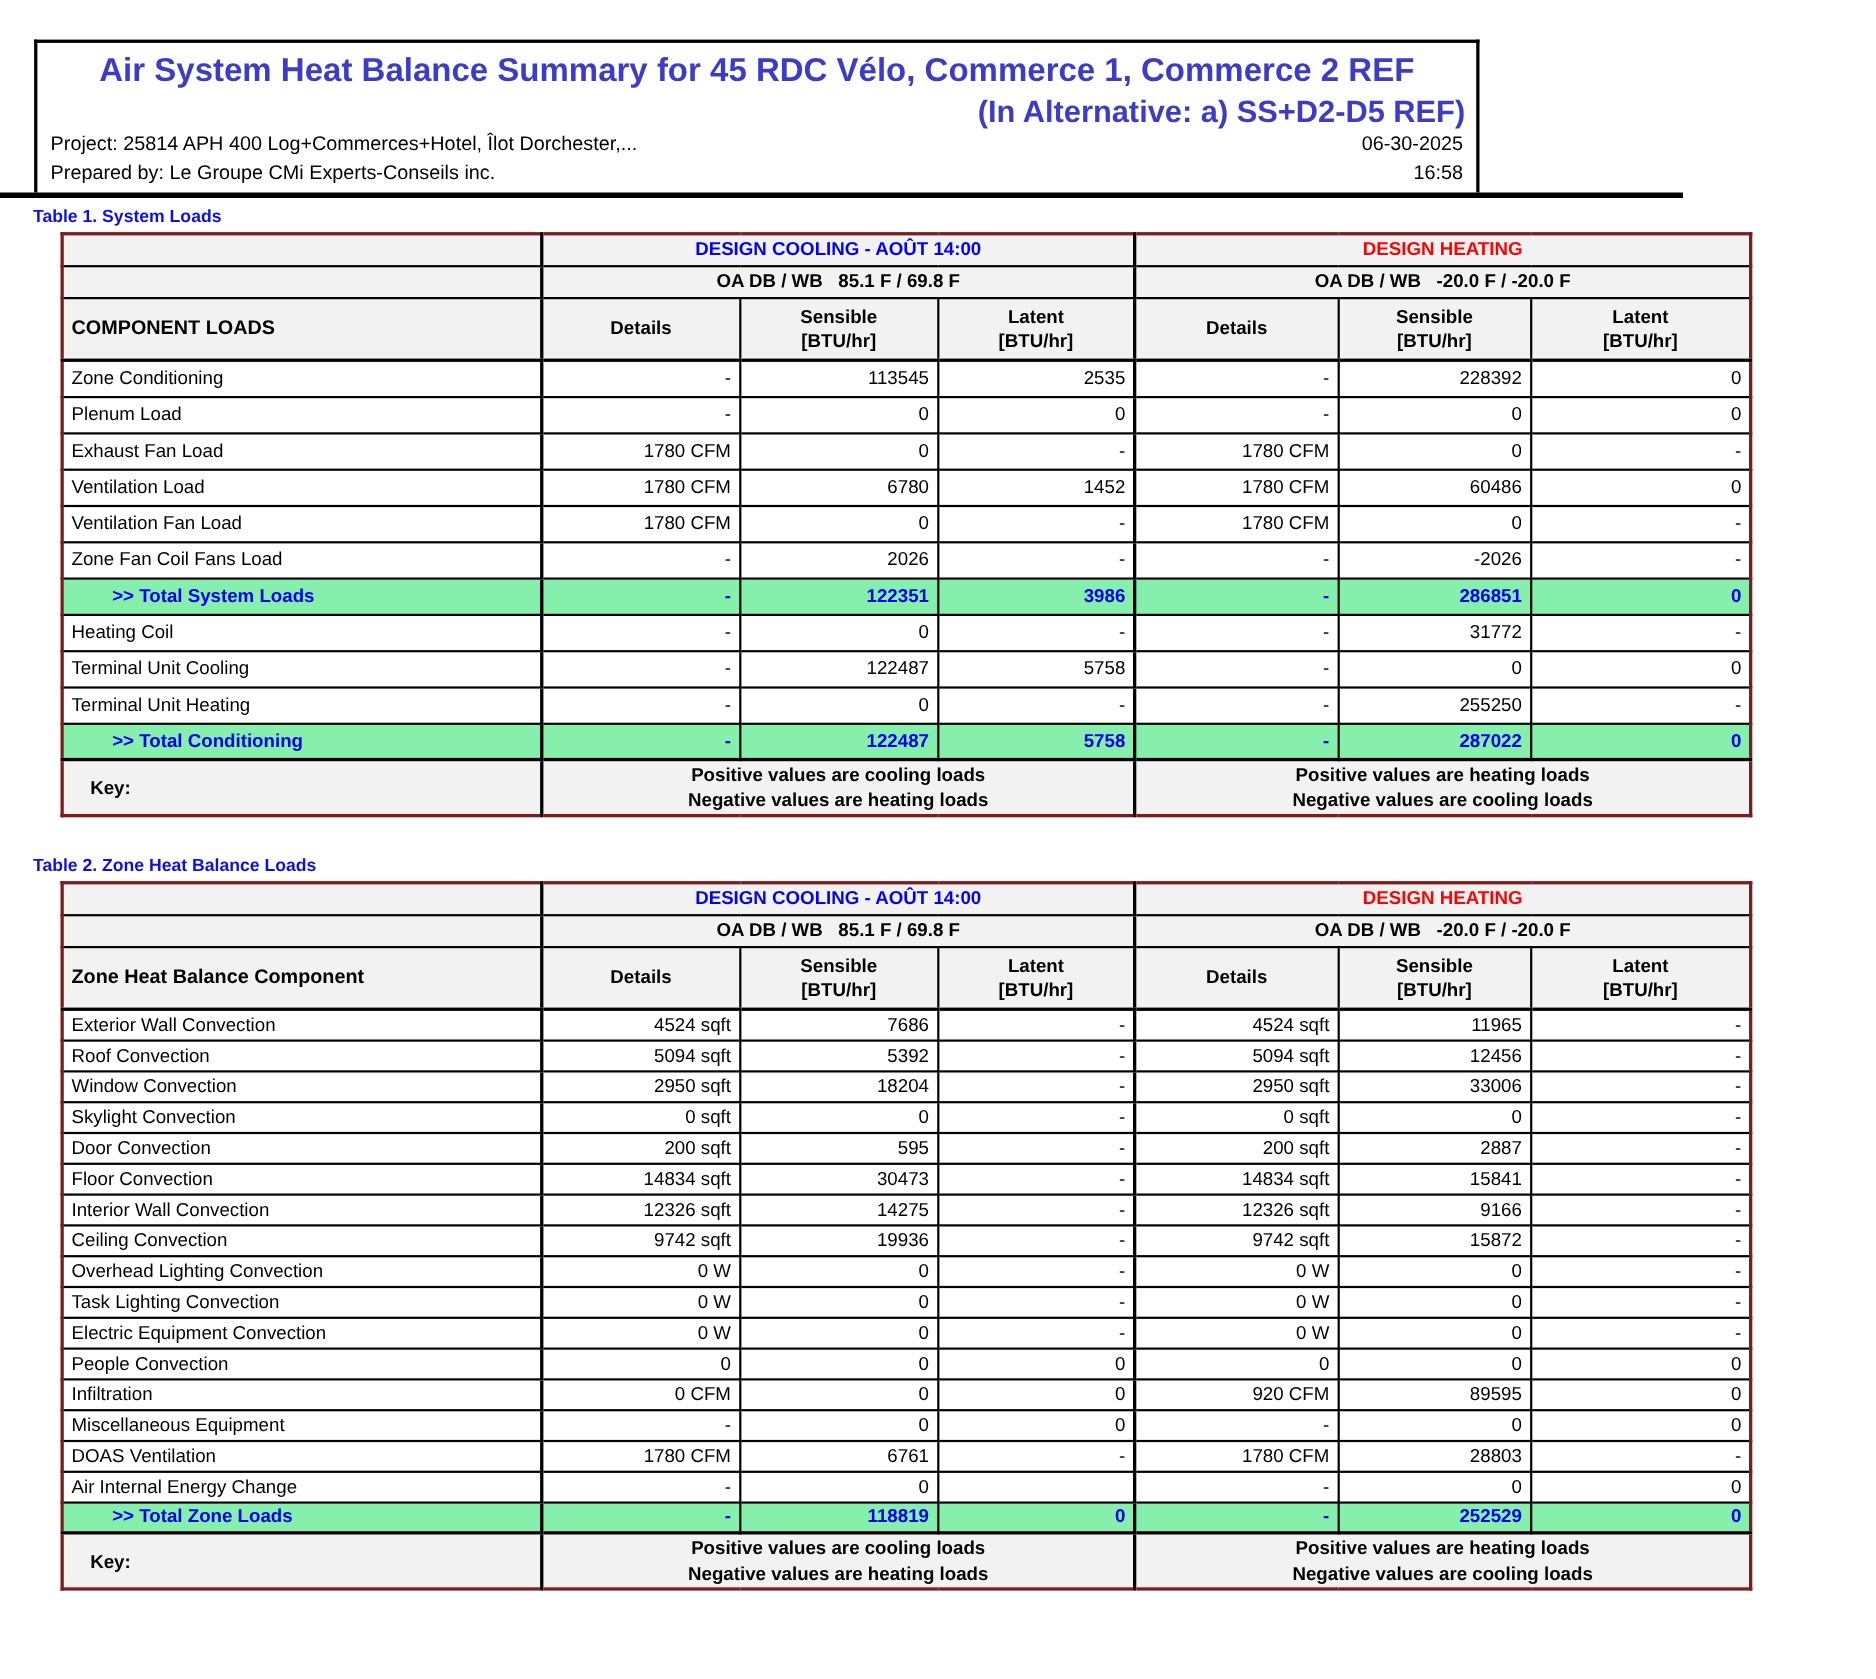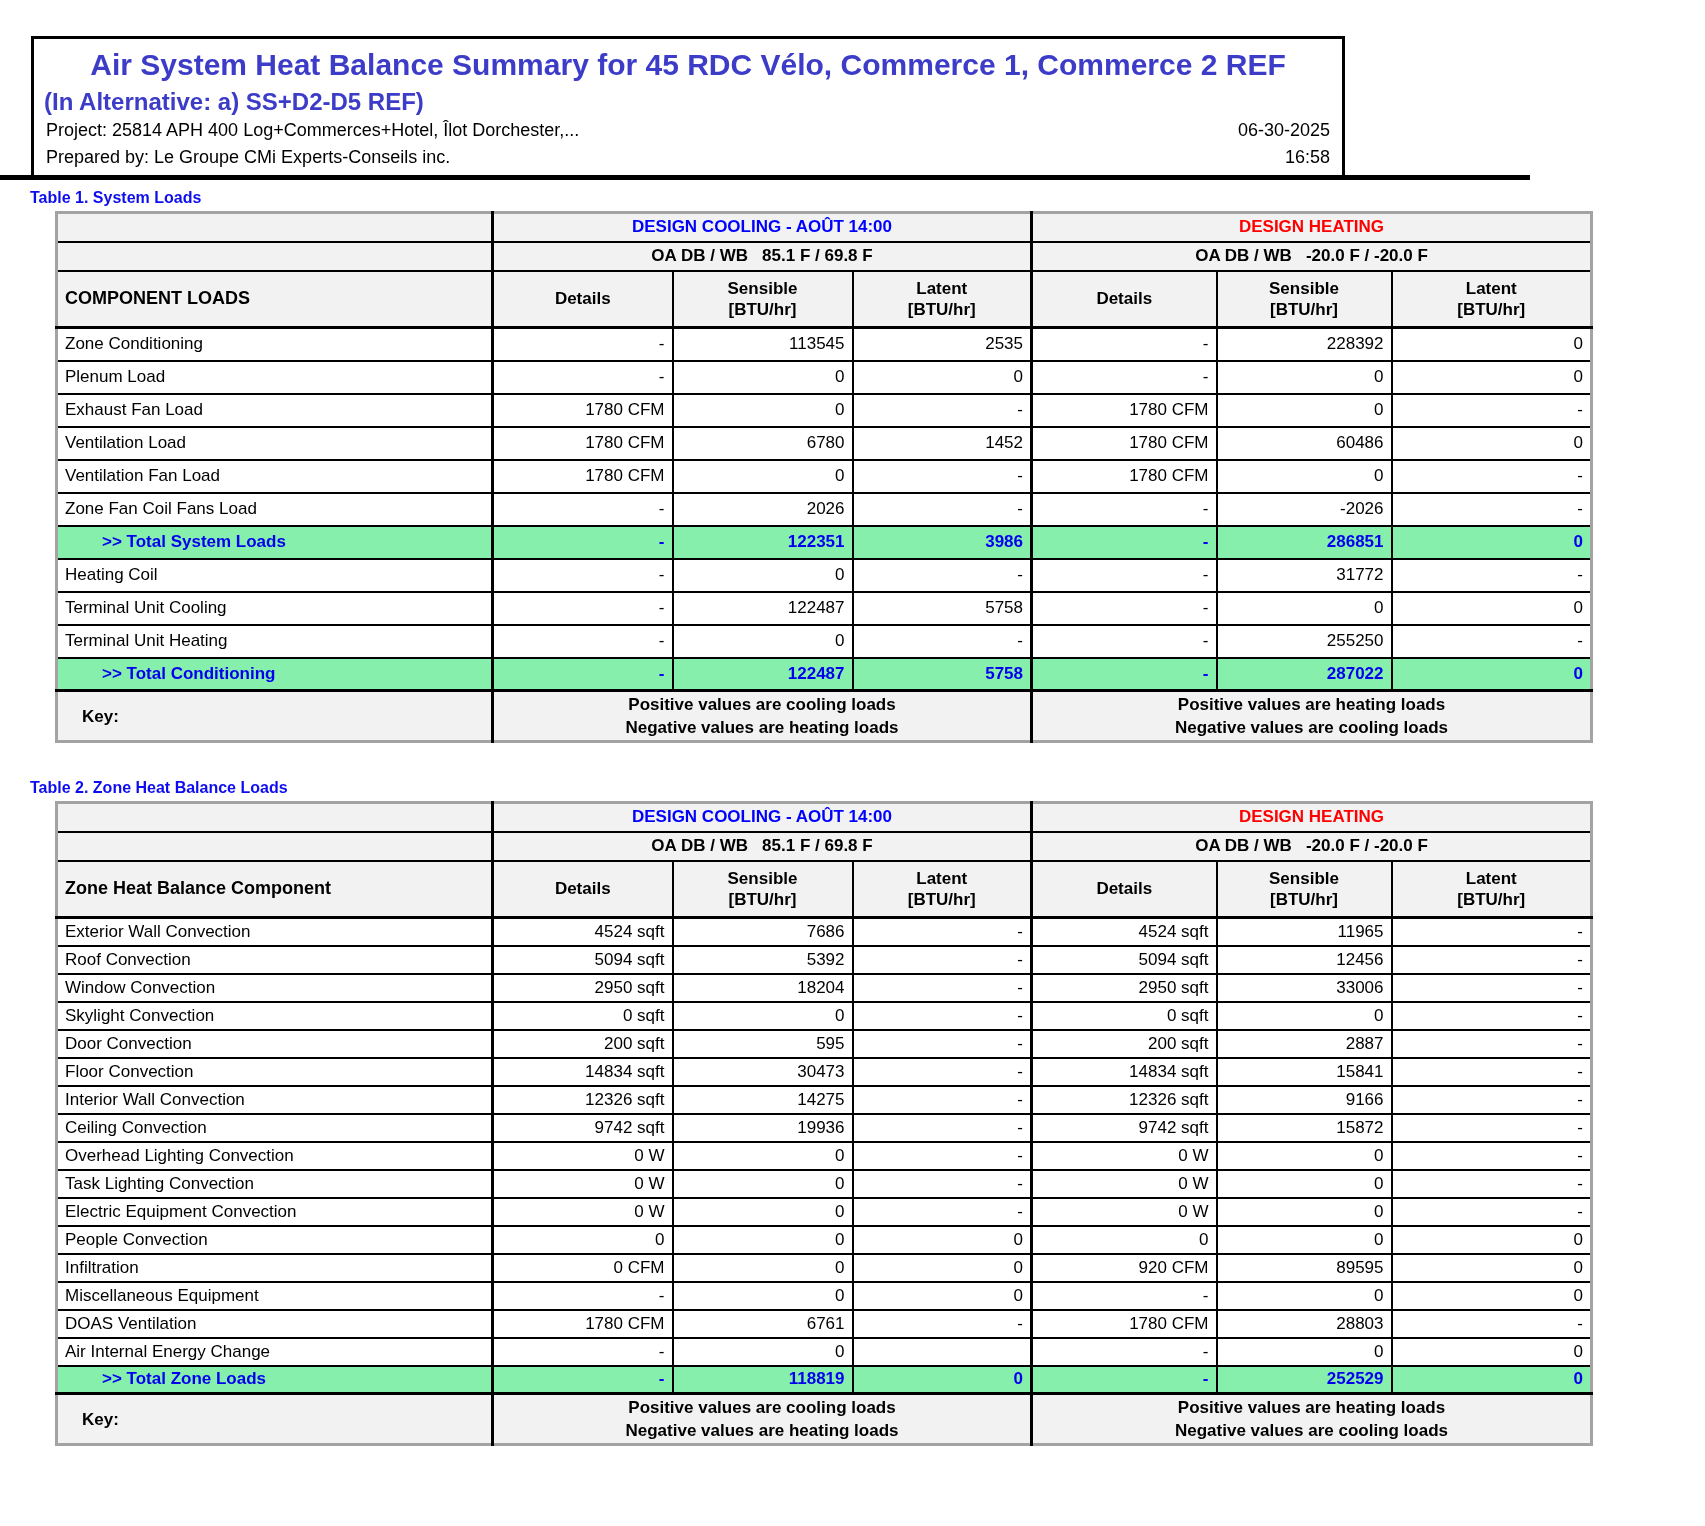--- a/index.html
+++ b/index.html
@@ -20,22 +20,22 @@
     padding: 8px 10px 4px 10px;
   }
   .page-title {
     text-align: center;
     font-size: 30px;
     font-weight: bold;
     color: #3c3cc8;
     line-height: 36px;
   }
   .page-subtitle {
-    text-align: left;
-    font-size: 24px;
+    text-align: right;
+    font-size: 28px;
     font-weight: bold;
     color: #3c3cc8;
     line-height: 30px;
     margin-top: 4px;
   }
   .meta-row {
     display: flex;
     justify-content: space-between;
     font-size: 18px;
     line-height: 27px;
@@ -53,21 +53,21 @@
     font-weight: bold;
     color: #0d0df0;
   }
   .t2-caption { margin-top: 36px; }
   
   table.loads {
     margin-left: 55px;
     border-collapse: collapse;
     table-layout: fixed;
     width: 1535px;
-    border: 3px solid #a3a3a3;
+    border: 3px solid #7f1d1d;
     font-size: 17px;
   }
   table.loads td {
     border: 2px solid #000;
     padding: 1px 7px;
     vertical-align: middle;
     overflow: hidden;
   }
   tr.hdr td { background: #f2f2f2; text-align: center; font-weight: bold; }
   tr.hdr { height: 29px; }

